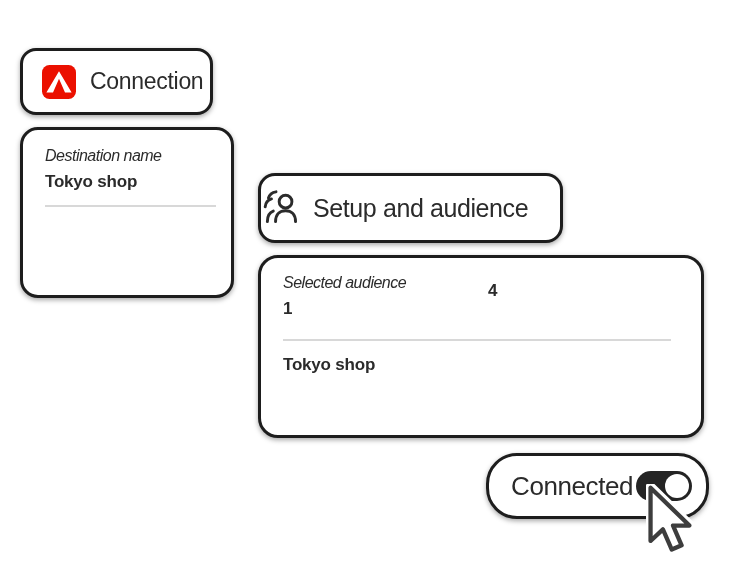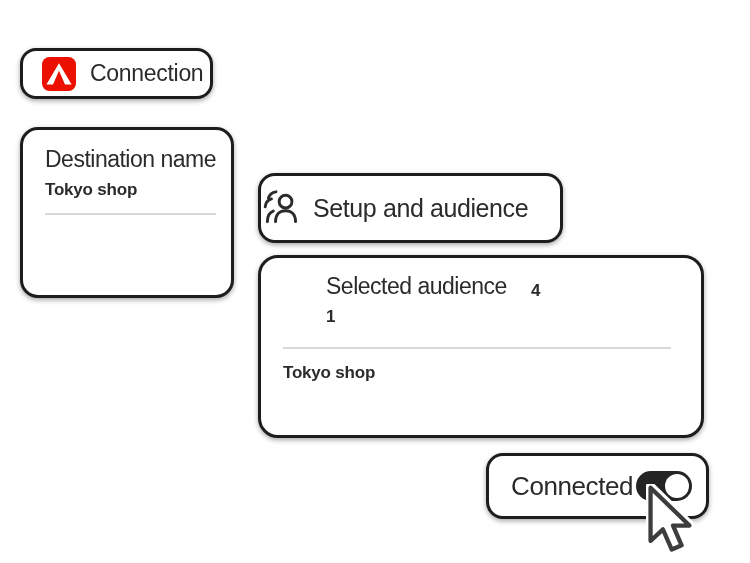--- a/index.html
+++ b/index.html
@@ -6,40 +6,40 @@
   .canvas{
     position:relative;width:750px;height:563px;background:#ffffff;overflow:hidden;
     font-family:"Liberation Sans","DejaVu Sans",sans-serif;color:#2b2b2b;
   }
   .card{
     position:absolute;background:#ffffff;border:3px solid #1d1d1d;box-sizing:border-box;
     box-shadow:0 2px 5px rgba(0,0,0,0.35);
   }
   
   .chip{display:flex;align-items:center;}
-  #card-connection{left:20px;top:48px;width:193px;height:51px;border-radius:16px;padding-left:19px;gap:14px;}
+  #card-connection{left:20px;top:48px;width:193px;height:67px;border-radius:16px;padding-left:19px;gap:14px;}
   .chip-title{font-size:23px;letter-spacing:-0.3px;white-space:nowrap;}
   .adobe-logo{width:34px;height:34px;display:block;flex:0 0 auto;}
   
   #card-connection-details{left:20px;top:127px;width:214px;height:171px;border-radius:18px;padding:17px 15px 0 22px;}
-  .field-label{font-size:23px;letter-spacing:-0.5px;line-height:1.12;white-space:nowrap;}
+  .field-label{font-size:16px;letter-spacing:-0.5px;line-height:1.12;white-space:nowrap;font-style:italic;}
   .field-value{font-size:17px;font-weight:700;letter-spacing:-0.2px;margin-top:7px;white-space:nowrap;}
   .divider{height:2px;background:#d8d8d8;border:none;margin:13px 0;}
   
   #card-setup{left:258px;top:173px;width:305px;height:70px;border-radius:17px;gap:12px;}
   #card-setup .chip-title{font-size:25px;letter-spacing:-0.4px;}
   .audience-icon{width:40px;height:40px;display:block;flex:0 0 auto;}
   
   #card-setup-details{left:258px;top:255px;width:446px;height:183px;border-radius:20px;padding:16px 30px 0 22px;}
   .stats-row{display:flex;}
   .stat{min-width:0;}
-  .stat:first-child{width:205px;flex:0 0 auto;margin-left:43px;}
+  .stat:first-child{width:205px;flex:0 0 auto;}
   #card-setup-details .divider{margin:20px 0 14px;}
   
-  #card-status{left:486px;top:453px;width:223px;height:66px;border-radius:17px;display:flex;align-items:center;justify-content:space-between;padding:0 14px 0 22px;}
+  #card-status{left:486px;top:453px;width:223px;height:66px;border-radius:31px;display:flex;align-items:center;justify-content:space-between;padding:0 14px 0 22px;}
   .status-label{font-size:26px;letter-spacing:-0.4px;white-space:nowrap;}
   .toggle{position:relative;width:56px;height:30px;border-radius:15px;background:#242424;flex:0 0 auto;cursor:pointer;}
   .toggle-knob{position:absolute;top:3px;right:3px;width:24px;height:24px;border-radius:50%;background:#ffffff;}
   
   .cursor{position:absolute;left:646px;top:484px;width:48px;height:71px;z-index:10;pointer-events:none;}
 </style>
 </head>
 <body>
 
 <div class="canvas">

